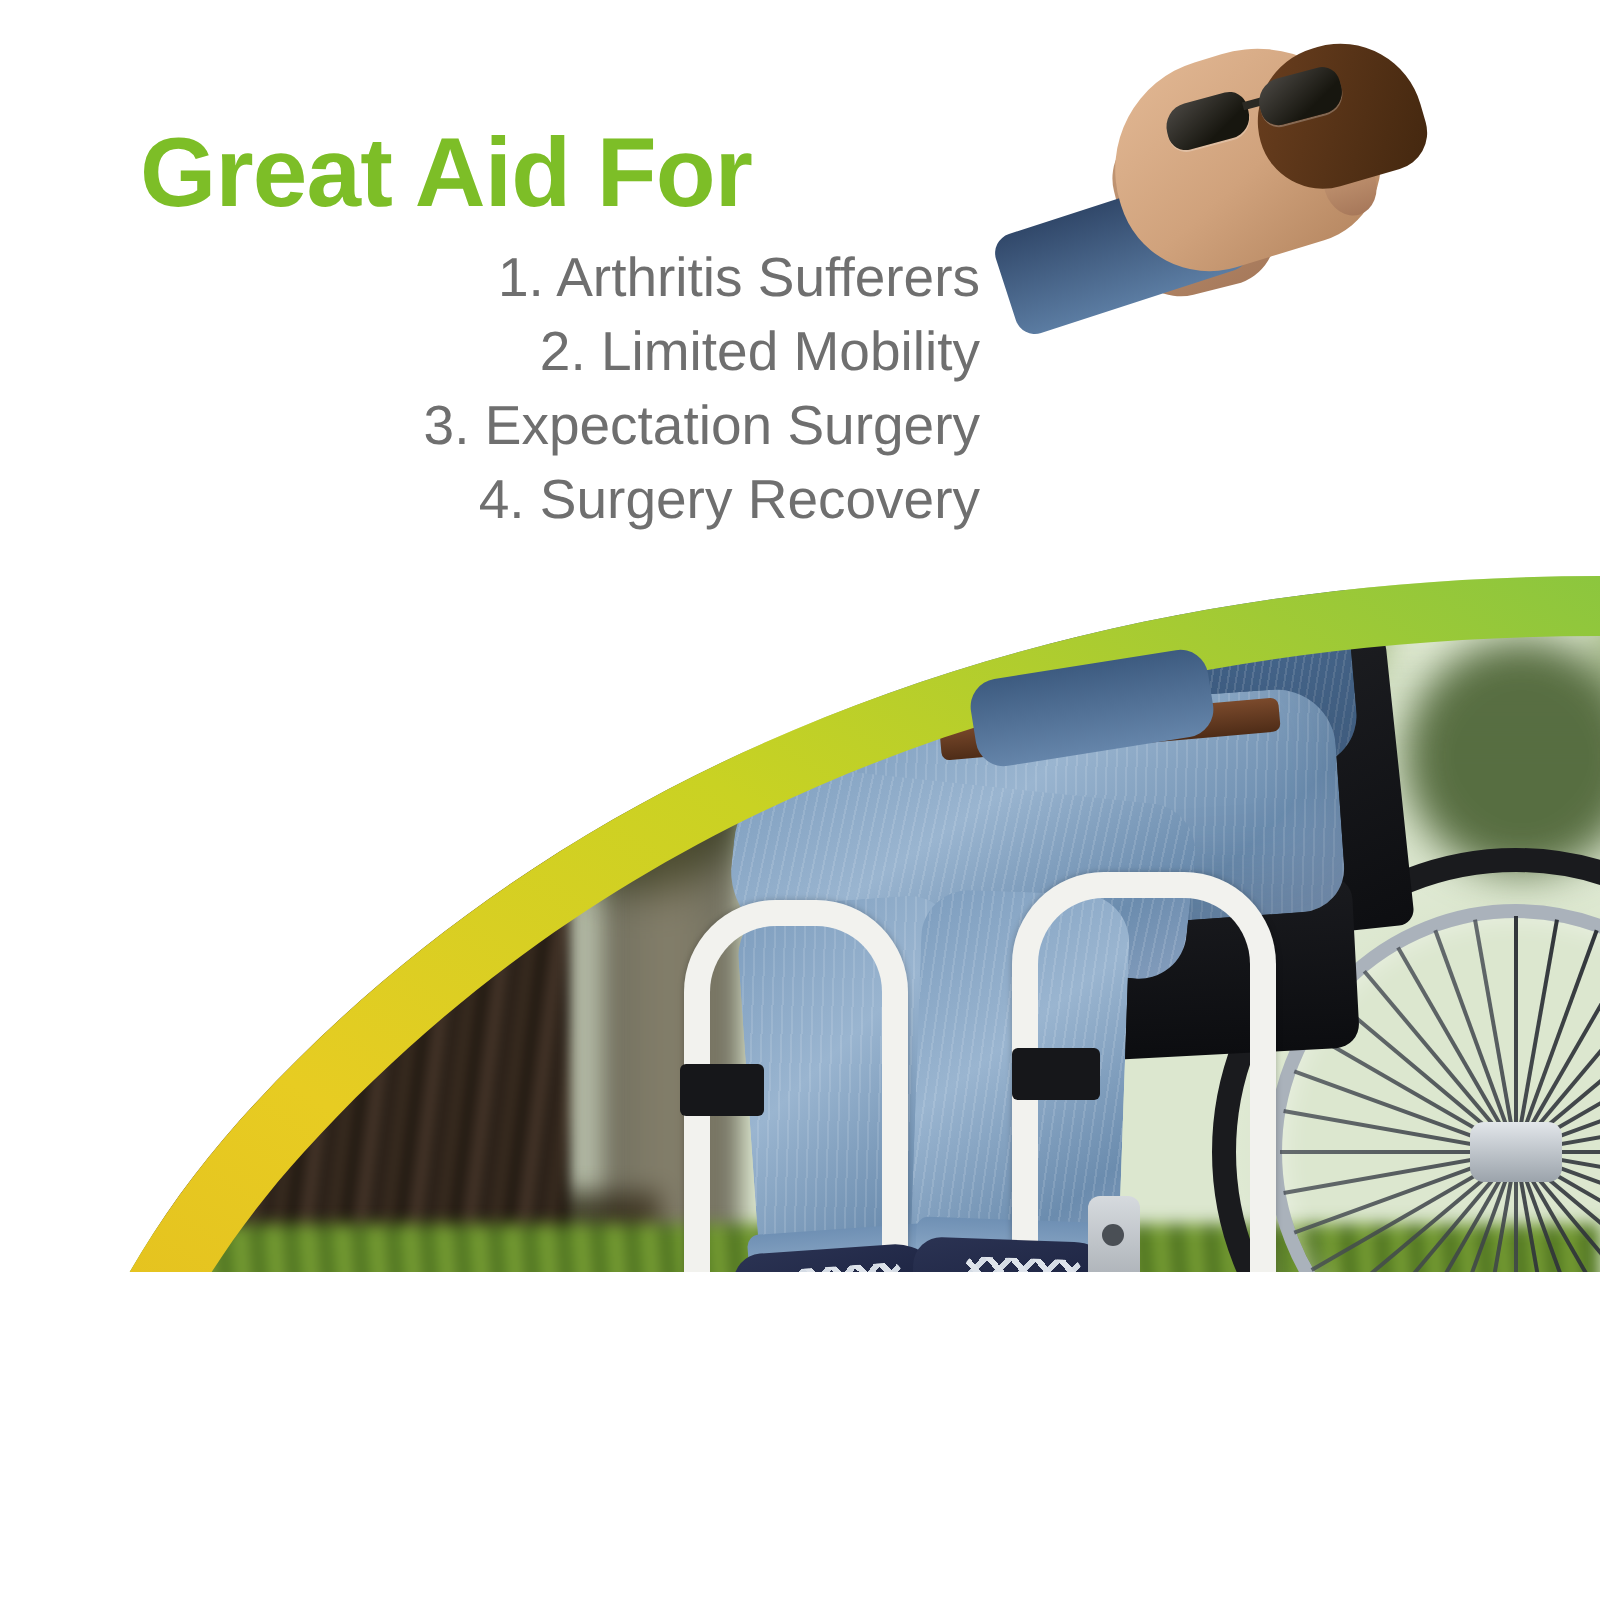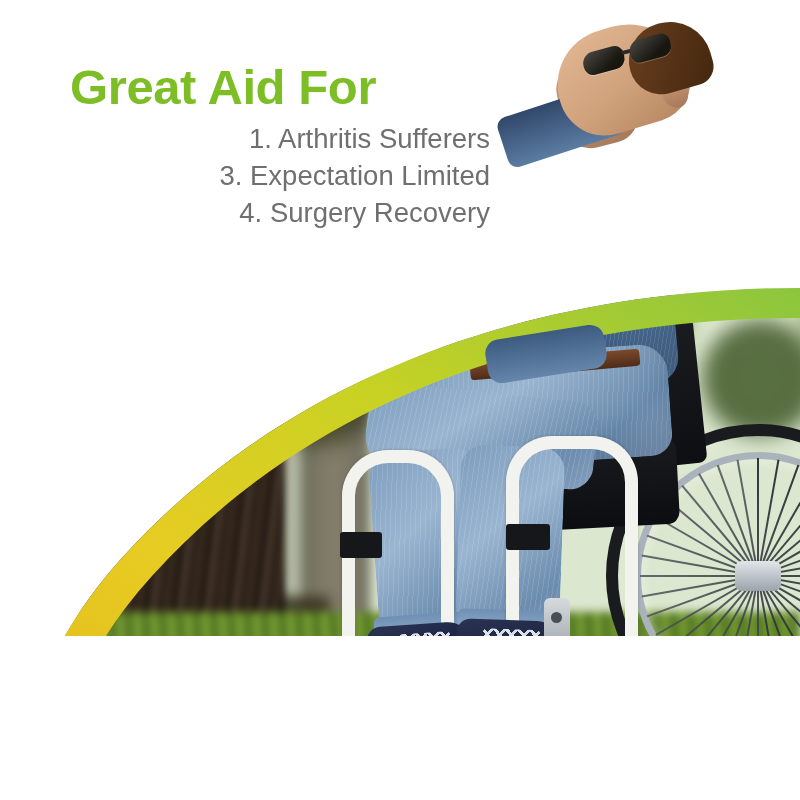--- a/index.html
+++ b/index.html
@@ -655,18 +655,19 @@
              L 42,800
              C 58,716 92,642 152,576
              C 328,382 572,318 800,318 Z" fill="url(#arcGrad)"></path>
   </svg>
 
   <div class="copy">
     <h1 class="headline">Great Aid For</h1>
 
     <ol class="aid-list" id="aid-list">
         <li><span class="num">1.</span><span> Arthritis Sufferers</span></li>
-        <li><span class="num">3.</span><span> Expectation Limited</span></li>
+        <li><span class="num">2.</span><span> Limited Mobility</span></li>
+        <li><span class="num">3.</span><span> Expectation Surgery</span></li>
         <li><span class="num">4.</span><span> Surgery Recovery</span></li>
       </ol>
   </div>
 
 </div>
 
 </body></html>

